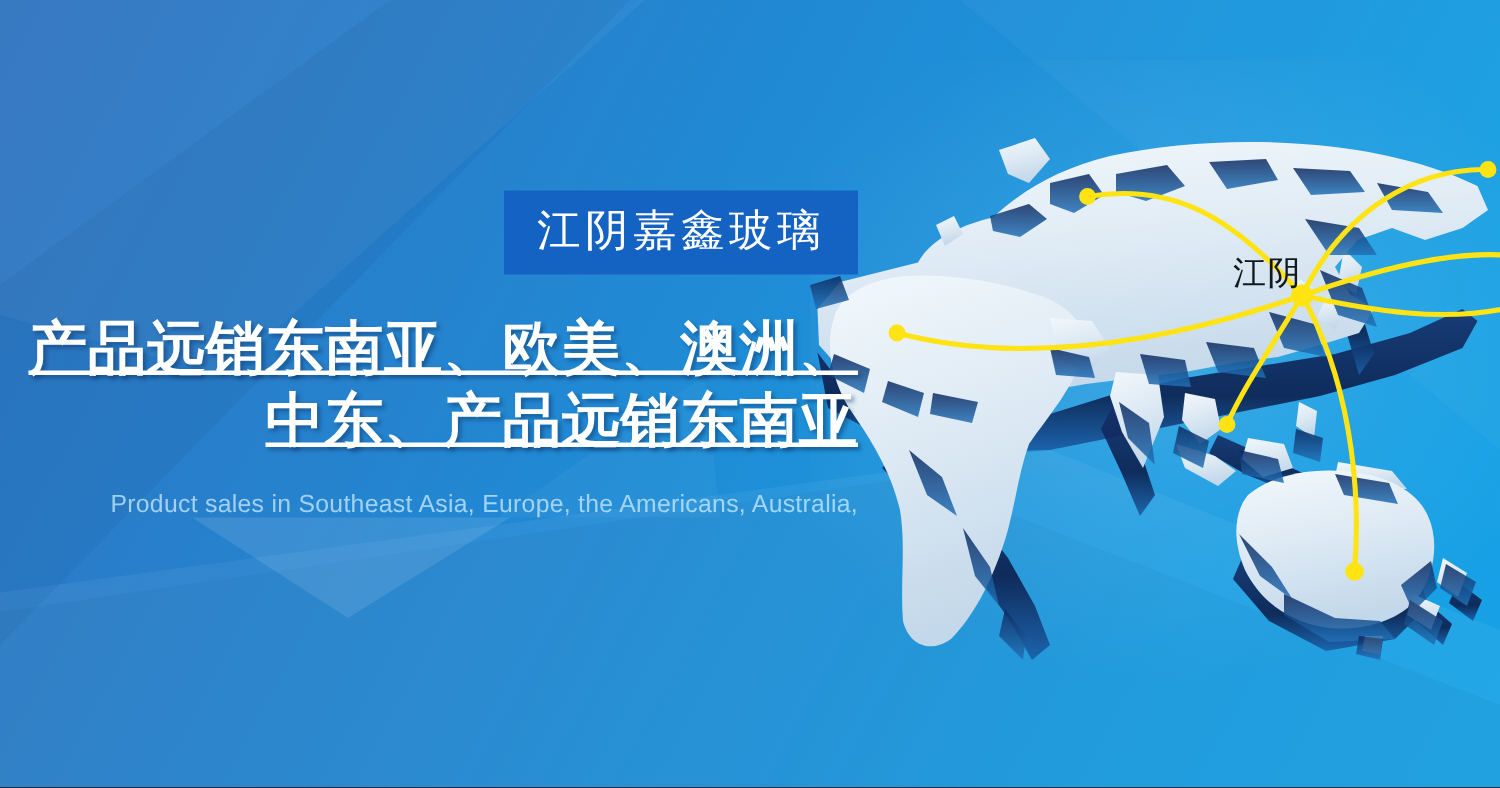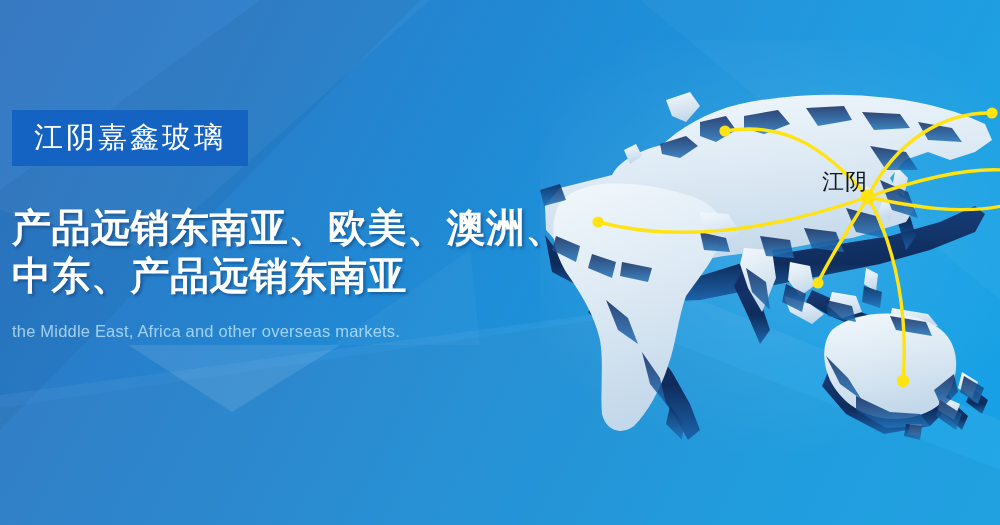--- a/index.html
+++ b/index.html
@@ -51,43 +51,45 @@
     top: 55px;
     width: 530px;
     height: 420px;
   }
   .map-wrap svg { display: block; width: 100%; height: 100%; overflow: visible; }
 
   
   .copy {
     position: absolute;
     left: 12px;
-    top: 110px;
+    top: 127px;
     width: 560px;
+    text-align: right;
   }
 
   .brand-badge {
     display: inline-block;
     background: #1463c2;
     color: #ffffff;
     font-size: 29px;
     line-height: 1;
     letter-spacing: 3px;
     padding: 13px 22px 14px 22px;
     font-weight: 400;
   }
 
   .headline {
-    margin-top: 38px;
+    margin-top: 26px;
     color: #ffffff;
     font-size: 39px;
     font-weight: bold;
     line-height: 1.22;
     letter-spacing: 0.5px;
     text-shadow: 2px 2px 3px rgba(8,45,90,0.45);
+    text-decoration: underline;
   }
   .headline-line { display: block; white-space: nowrap; }
 
   .subhead {
     margin-top: 20px;
     color: rgba(208,240,255,0.72);
     font-size: 16.5px;
     line-height: 1.55;
     letter-spacing: 0.2px;
   }
@@ -284,17 +286,17 @@
   <div class="copy">
 
     <div class="brand-badge">江阴嘉鑫玻璃</div>
 
     <div class="headline">
       <span class="headline-line">产品远销东南亚、欧美、澳洲、</span>
       <span class="headline-line">中东、产品远销东南亚</span>
     </div>
 
     <div class="subhead">
-      <span class="subhead-line">the Middle East, Africa and other overseas markets.</span>
+      <span class="subhead-line">Product sales in Southeast Asia, Europe, the Americans, Australia,</span>
     </div>
 
   </div>
 </div>
 
 </body></html>

